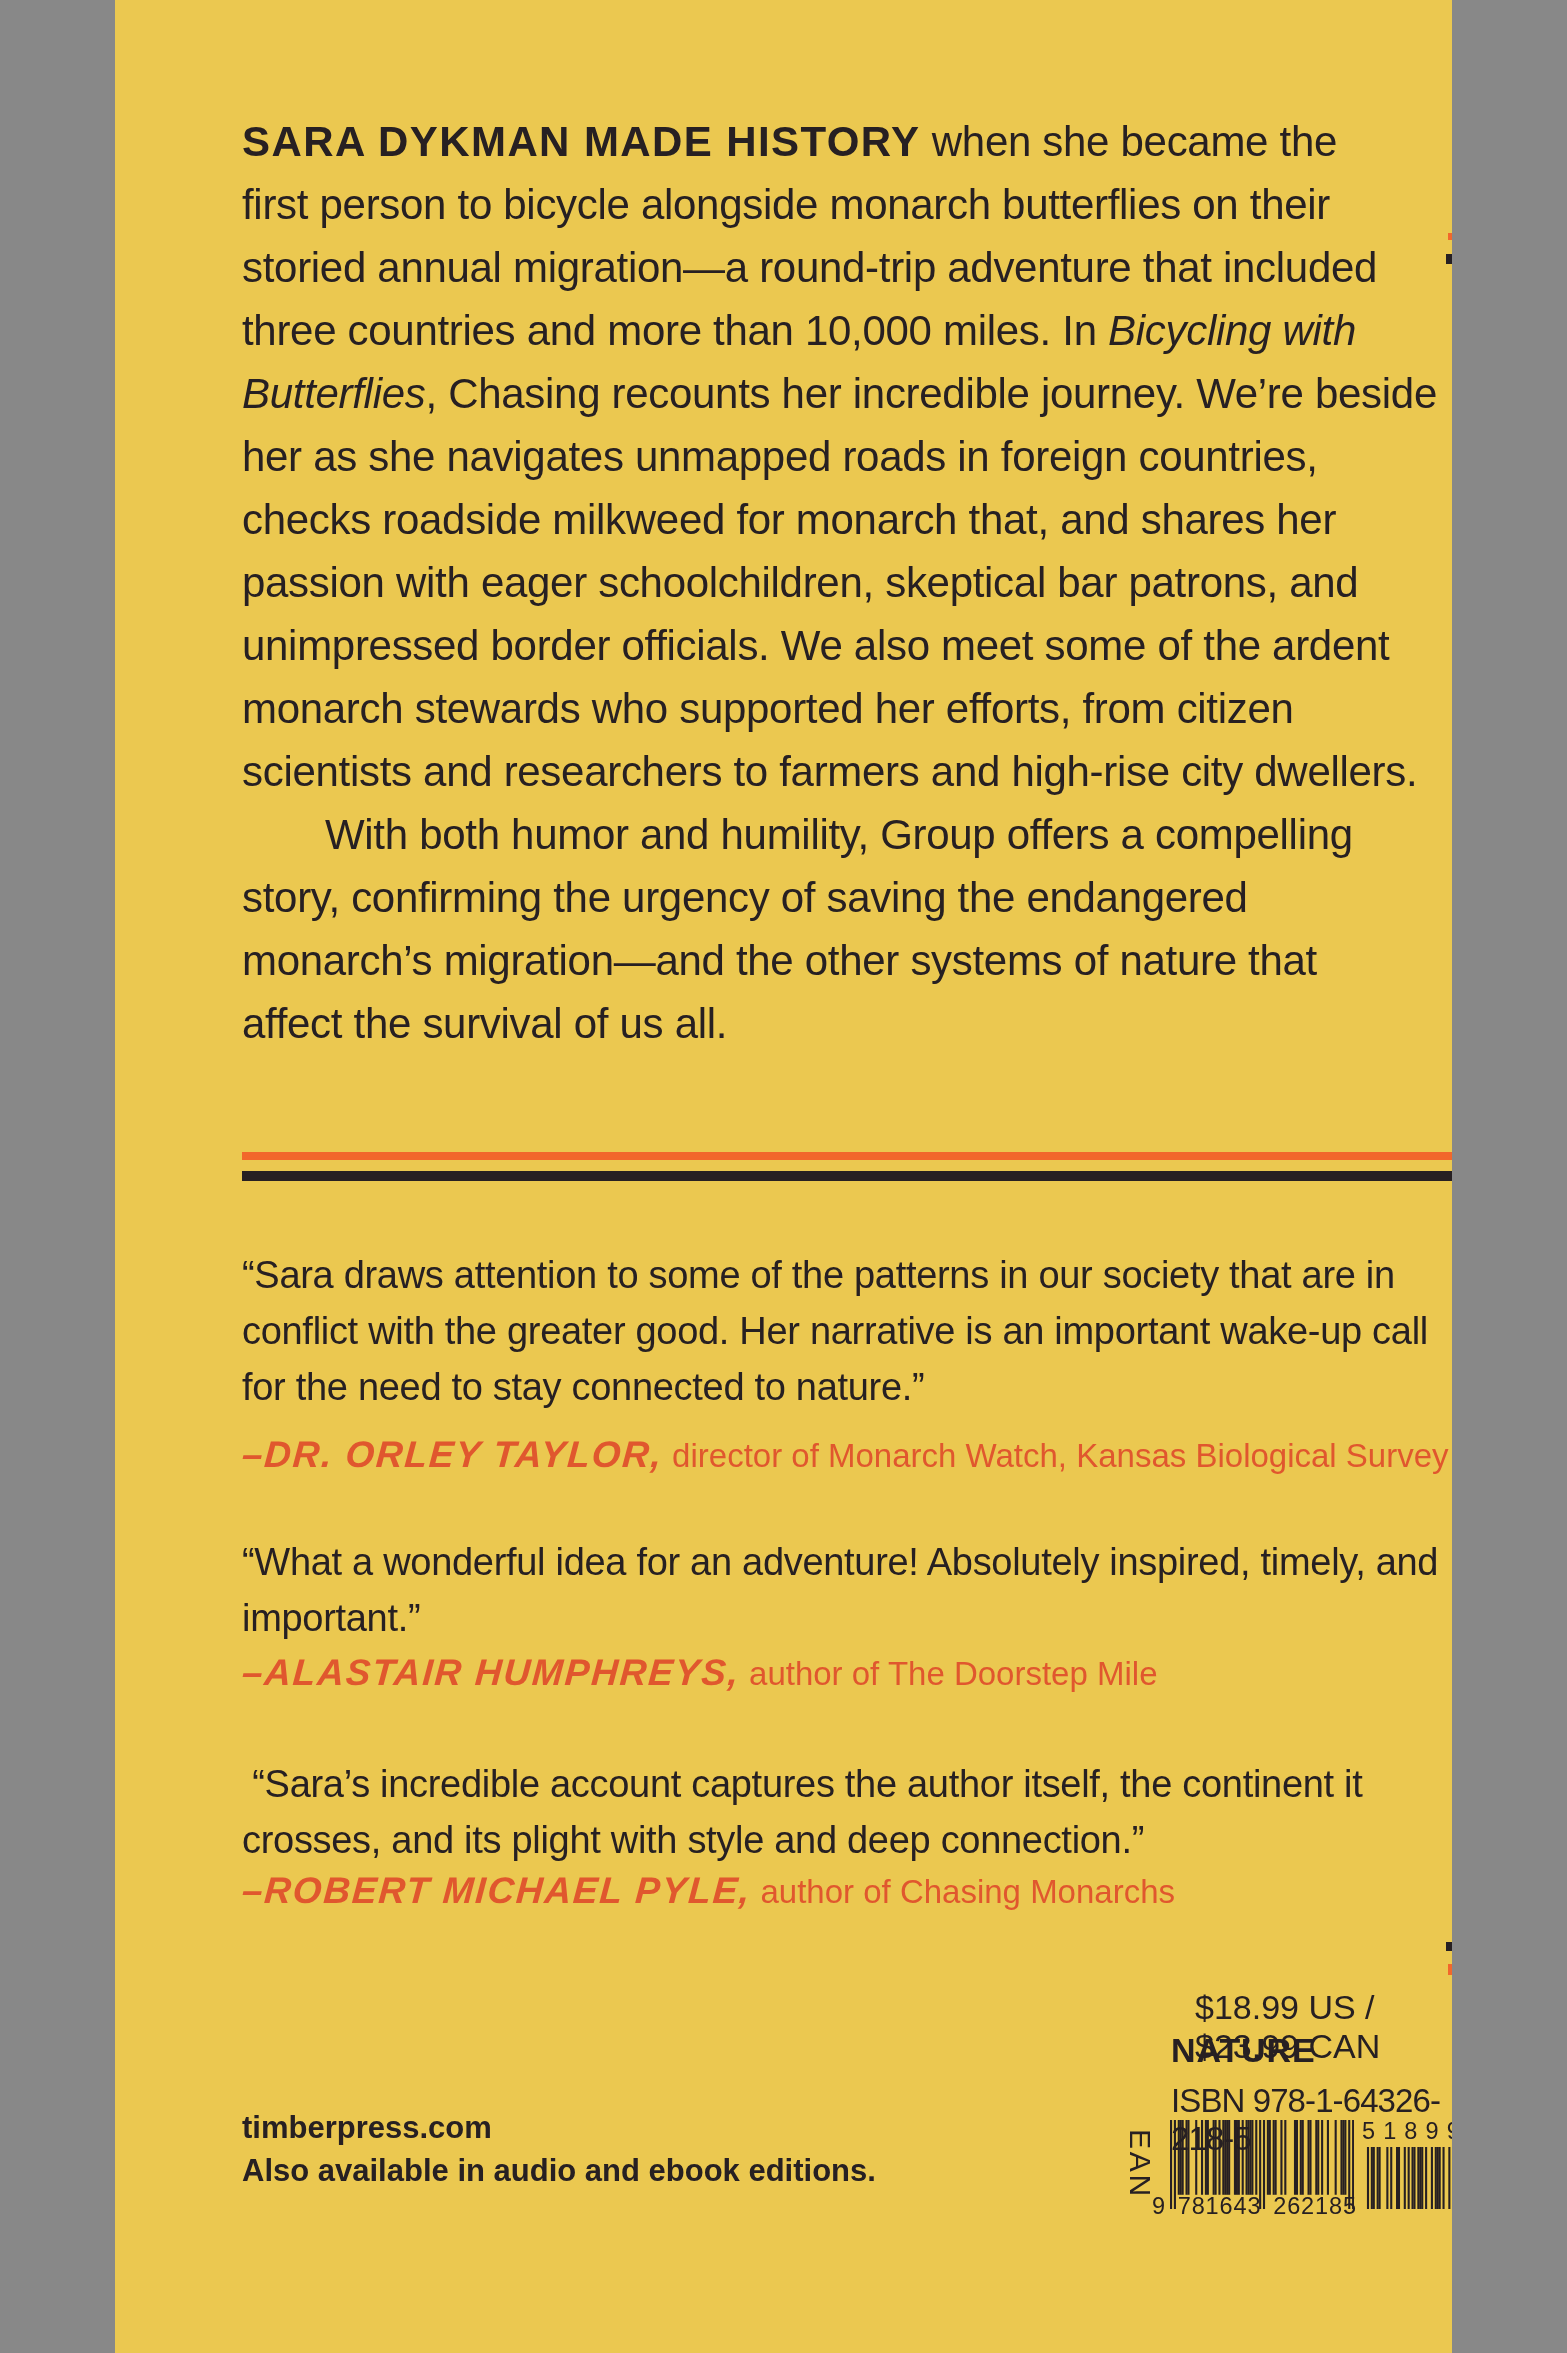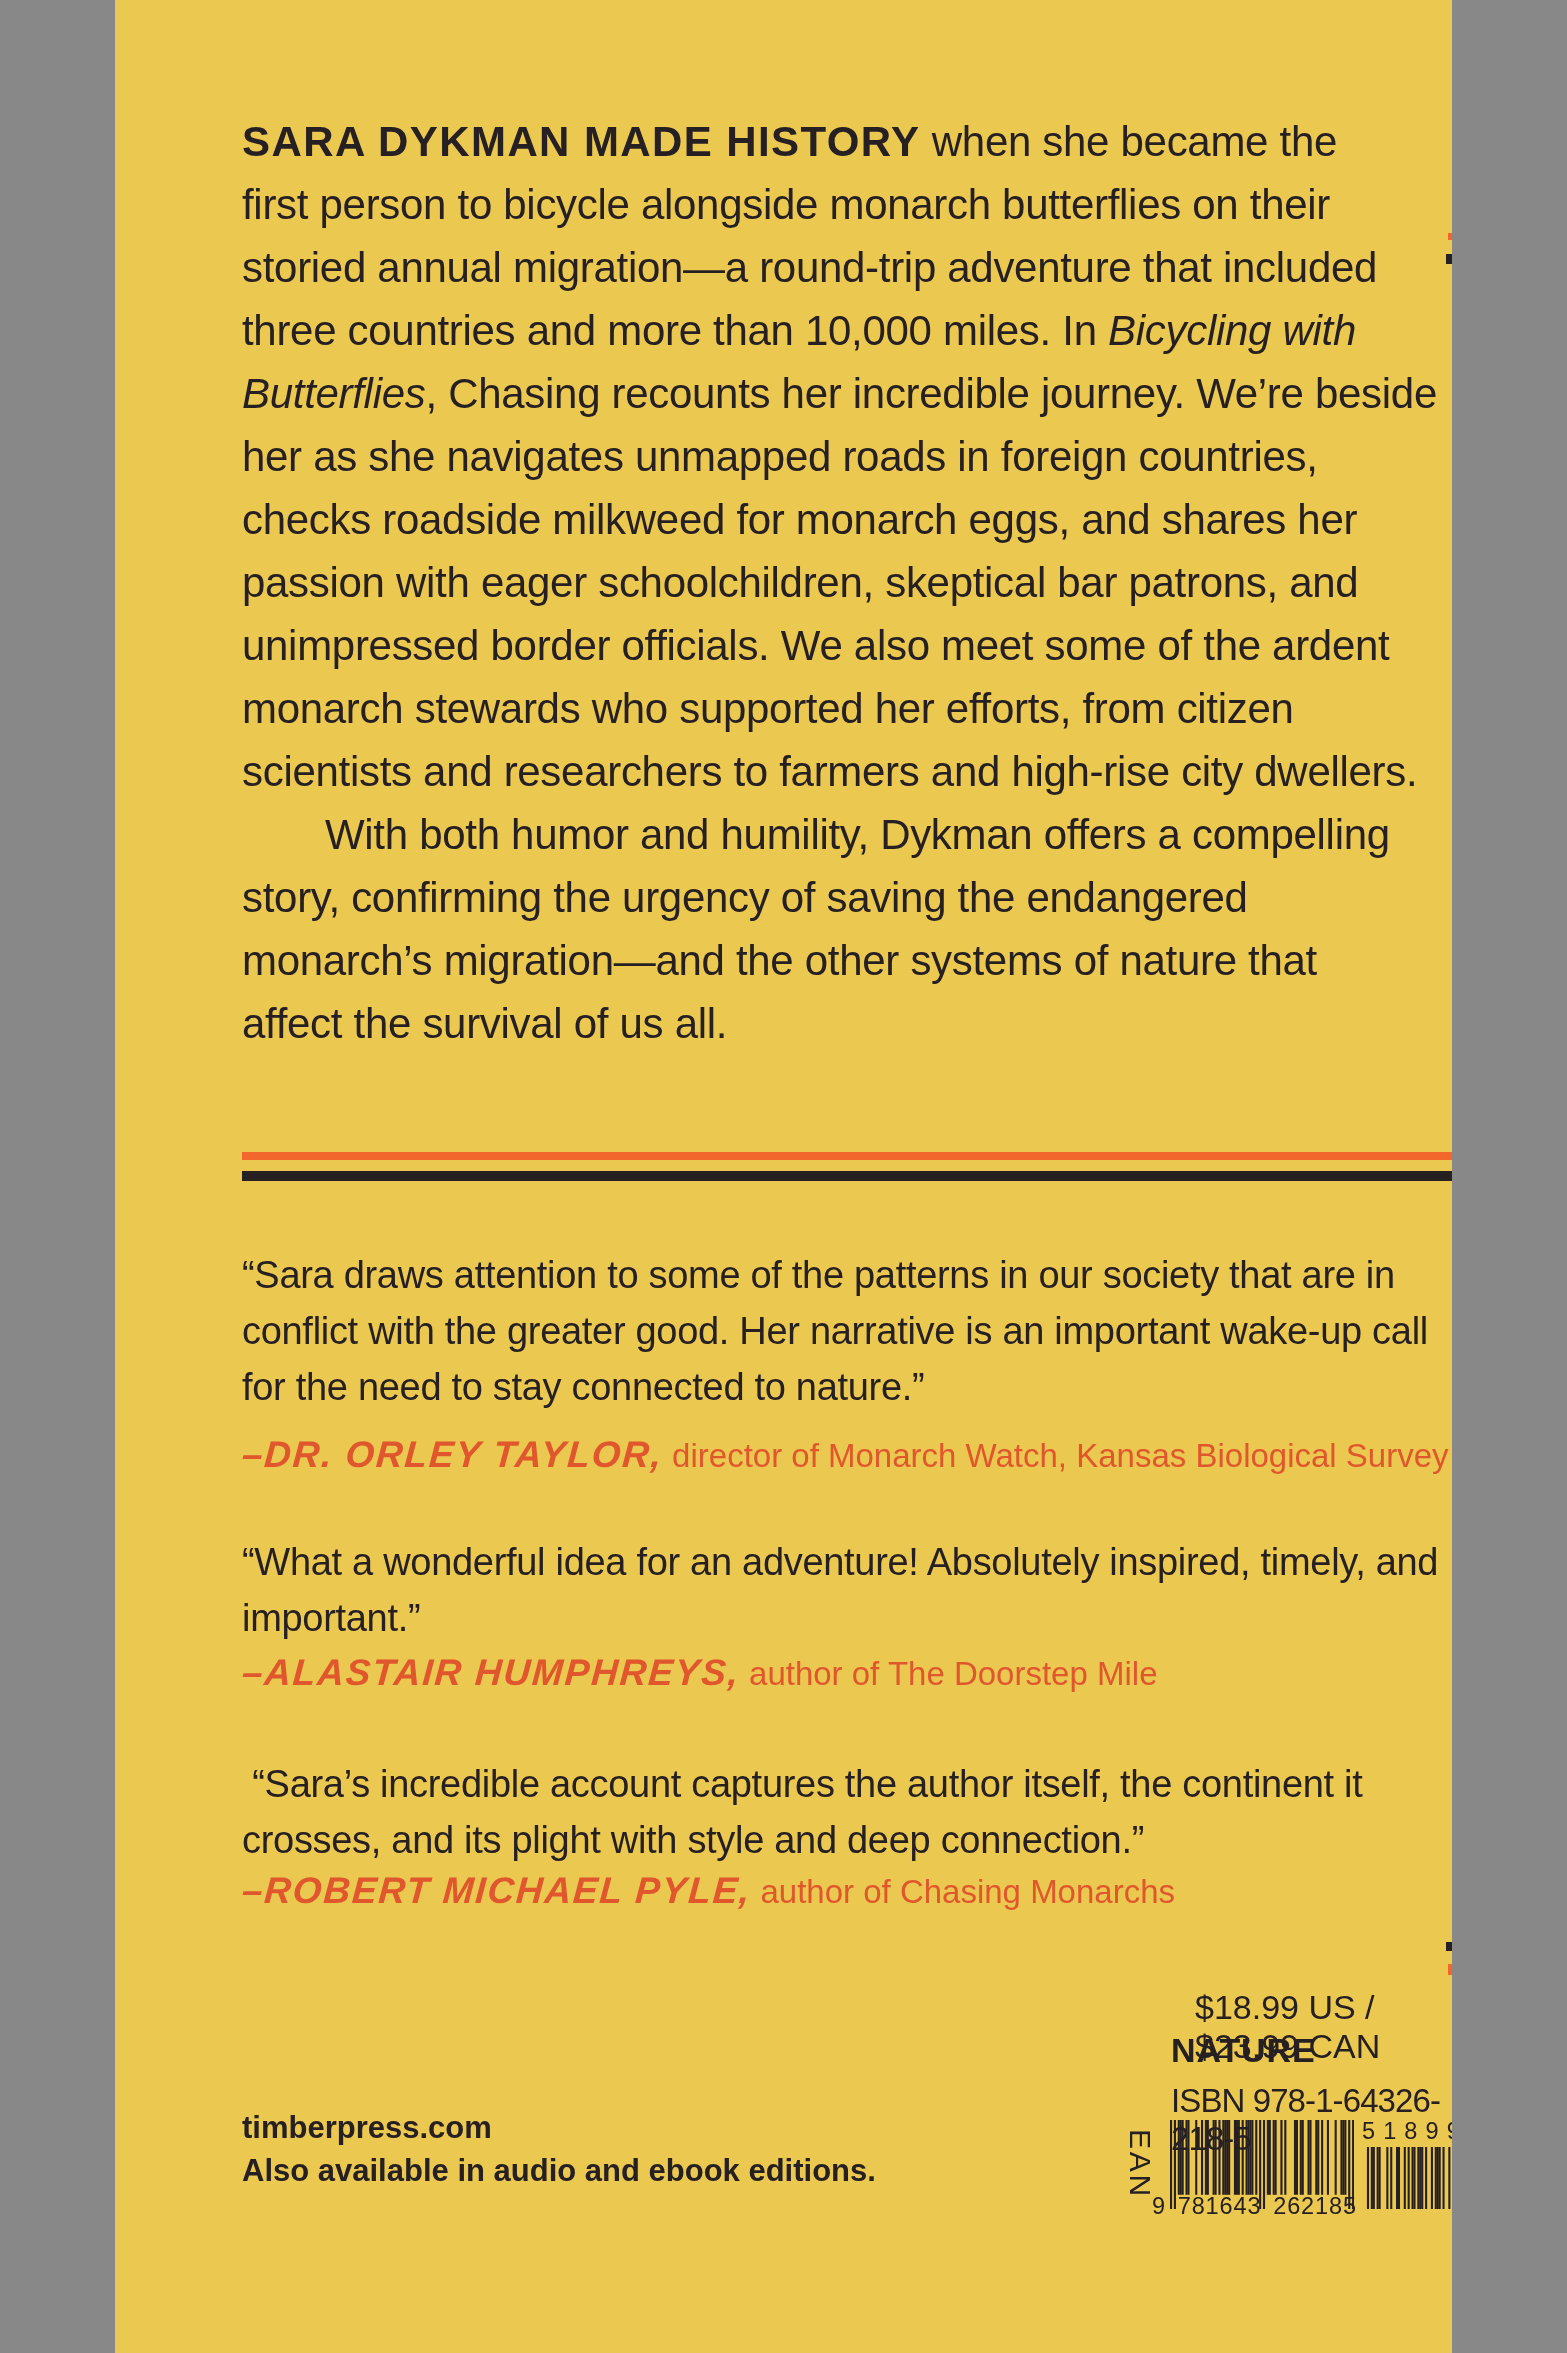--- a/index.html
+++ b/index.html
@@ -83,26 +83,26 @@
 
 <div class="page">
 
   <div class="synopsis">
       <div class="rich-line"><span class="seg-caps">SARA DYKMAN MADE HISTORY</span><span> when she became the</span></div>
       <div class="rich-line"><span>first person to bicycle alongside monarch butterflies on their</span></div>
       <div class="rich-line"><span>storied annual migration—a round-trip adventure that included</span></div>
       <div class="rich-line"><span>three countries and more than 10,000 miles. In </span><span class="seg-i">Bicycling with</span></div>
       <div class="rich-line"><span class="seg-i">Butterflies</span><span>, Chasing recounts her incredible journey. We’re beside</span></div>
       <div class="rich-line"><span>her as she navigates unmapped roads in foreign countries,</span></div>
-      <div class="rich-line"><span>checks roadside milkweed for monarch eggs, and shares her</span></div>
+      <div class="rich-line"><span>checks roadside milkweed for monarch that, and shares her</span></div>
       <div class="rich-line"><span>passion with eager schoolchildren, skeptical bar patrons, and</span></div>
       <div class="rich-line"><span>unimpressed border officials. We also meet some of the ardent</span></div>
       <div class="rich-line"><span>monarch stewards who supported her efforts, from citizen</span></div>
       <div class="rich-line"><span>scientists and researchers to farmers and high-rise city dwellers.</span></div>
-      <div class="rich-line indent"><span>With both humor and humility, Dykman offers a compelling</span></div>
+      <div class="rich-line indent"><span>With both humor and humility, Group offers a compelling</span></div>
       <div class="rich-line"><span>story, confirming the urgency of saving the endangered</span></div>
       <div class="rich-line"><span>monarch’s migration—and the other systems of nature that</span></div>
       <div class="rich-line"><span>affect the survival of us all.</span></div>
     </div>
 
   <div class="rule rule-orange"></div>
   <div class="rule rule-black"></div>
 
   <div class="quote q1">
       <div class="plain-line">“Sara draws attention to some of the patterns in our society that are in</div>

